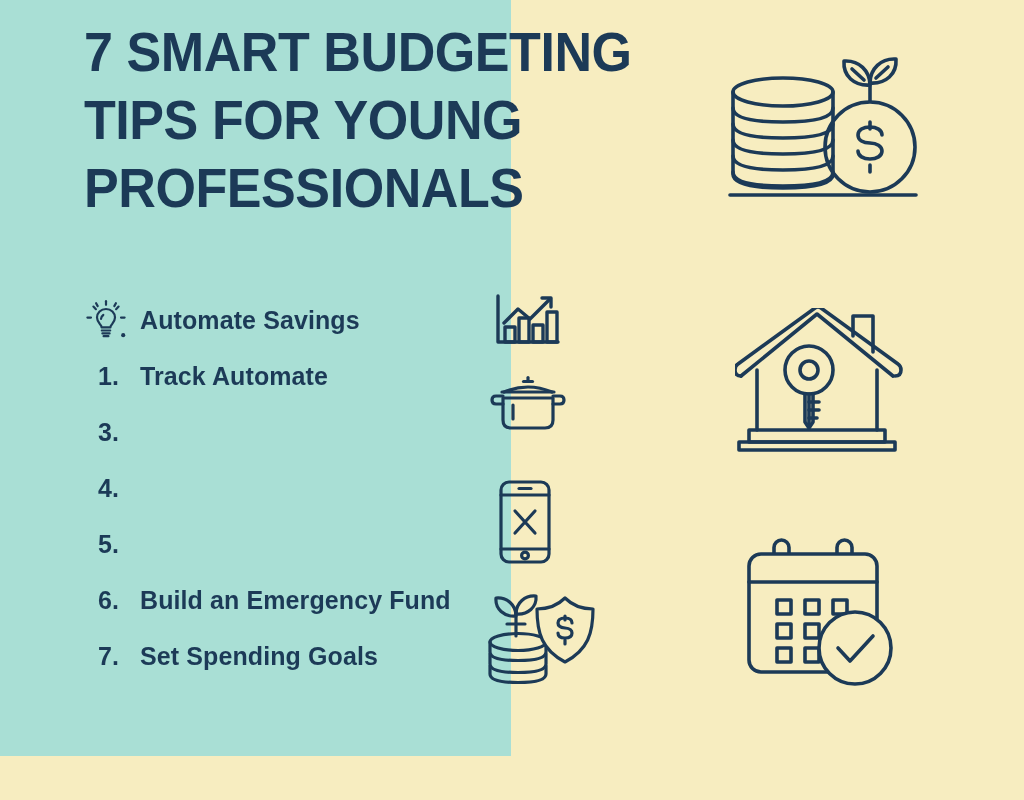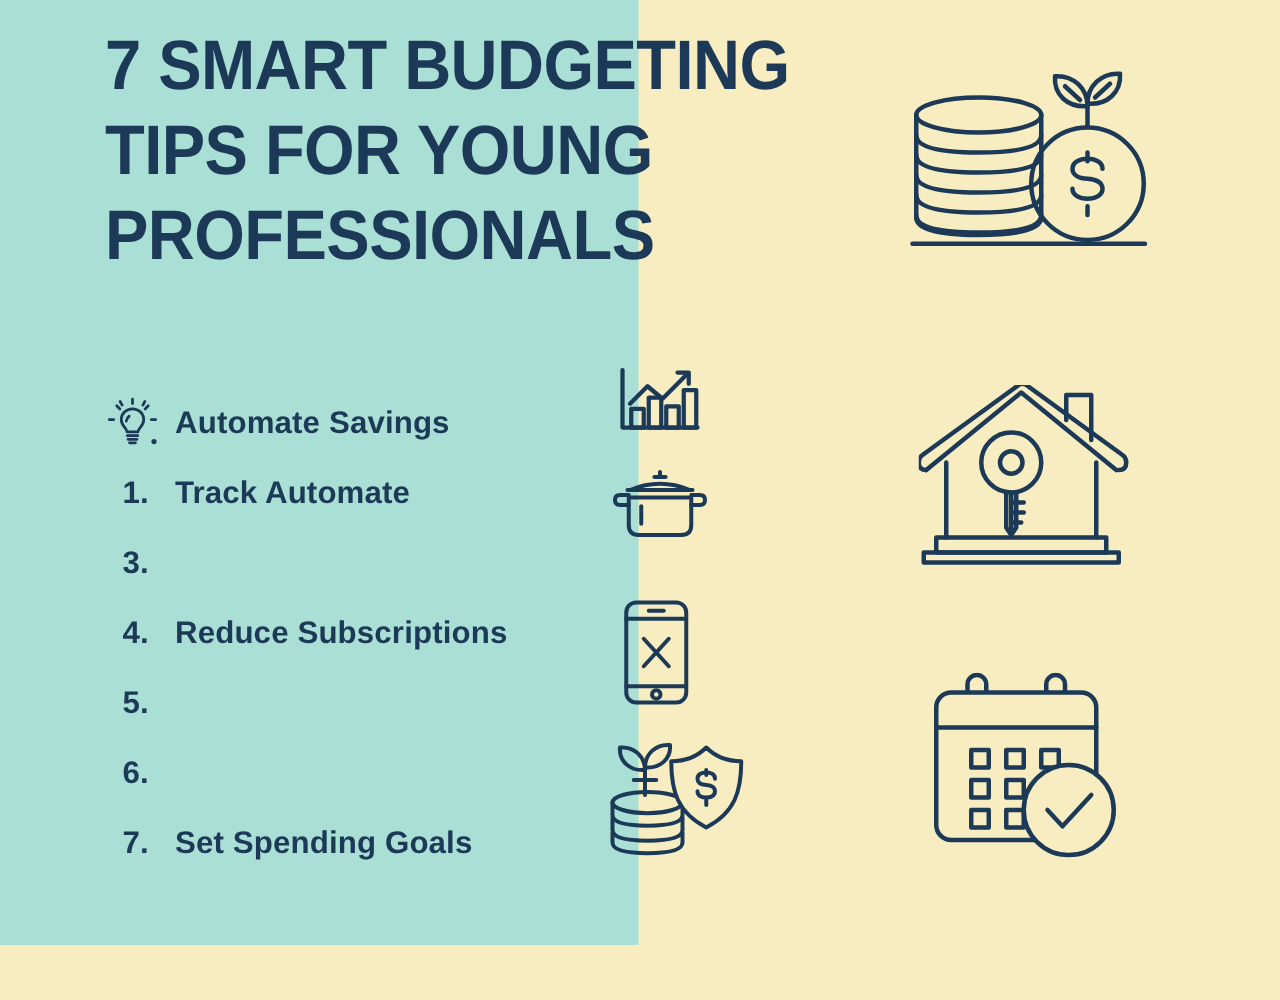--- a/index.html
+++ b/index.html
@@ -56,21 +56,21 @@
     text-transform: uppercase;
     transform: scaleX(0.93);
     transform-origin: left top;
     white-space: pre-line;
   }
 
   
   .tips {
     position: absolute;
     left: 84px;
-    top: 310px;
+    top: 292px;
     width: 420px;
     margin: 0;
     padding: 0;
     list-style: none;
   }
   .tip {
     display: flex;
     align-items: center;
     height: 56px;
   }
@@ -149,29 +149,29 @@
       <span class="tip-marker">1.</span>
       <span class="tip-label">Track Automate</span>
     </li>
 
     <li class="tip">
       <span class="tip-marker">3.</span>
     </li>
 
     <li class="tip">
       <span class="tip-marker">4.</span>
-      <span class="tip-label">Reduce Subscriptions</span>
     </li>
 
     <li class="tip">
       <span class="tip-marker">5.</span>
     </li>
 
     <li class="tip">
       <span class="tip-marker">6.</span>
+      <span class="tip-label">Build an Emergency Fund</span>
     </li>
 
     <li class="tip">
       <span class="tip-marker">7.</span>
       <span class="tip-label">Set Spending Goals</span>
     </li>
   </ul>
 
   <div class="mid-icon" style="left:492px; top:292px;">
     <svg width="70" height="56" viewBox="0 0 70 56" fill="none" stroke="#1C3A57" stroke-width="3.4" stroke-linecap="round" stroke-linejoin="round">

